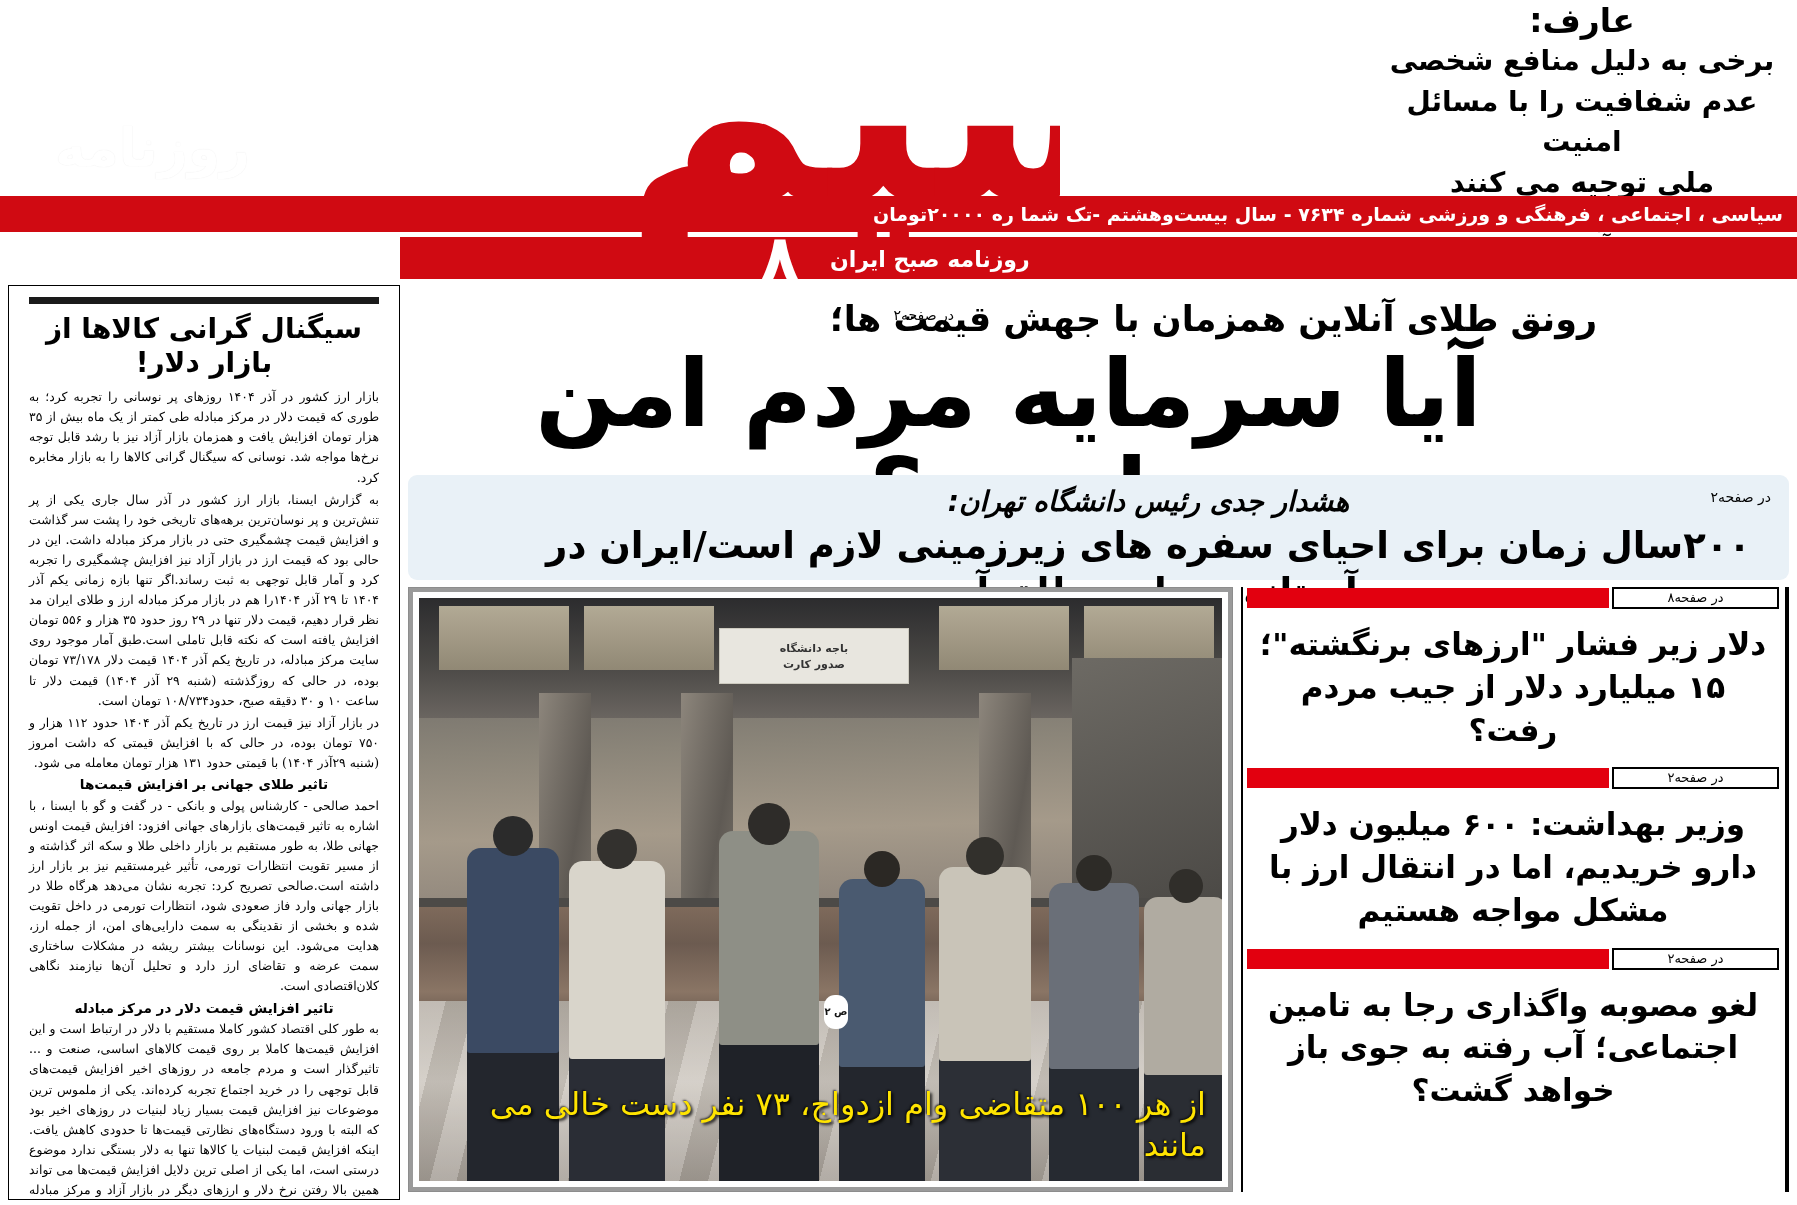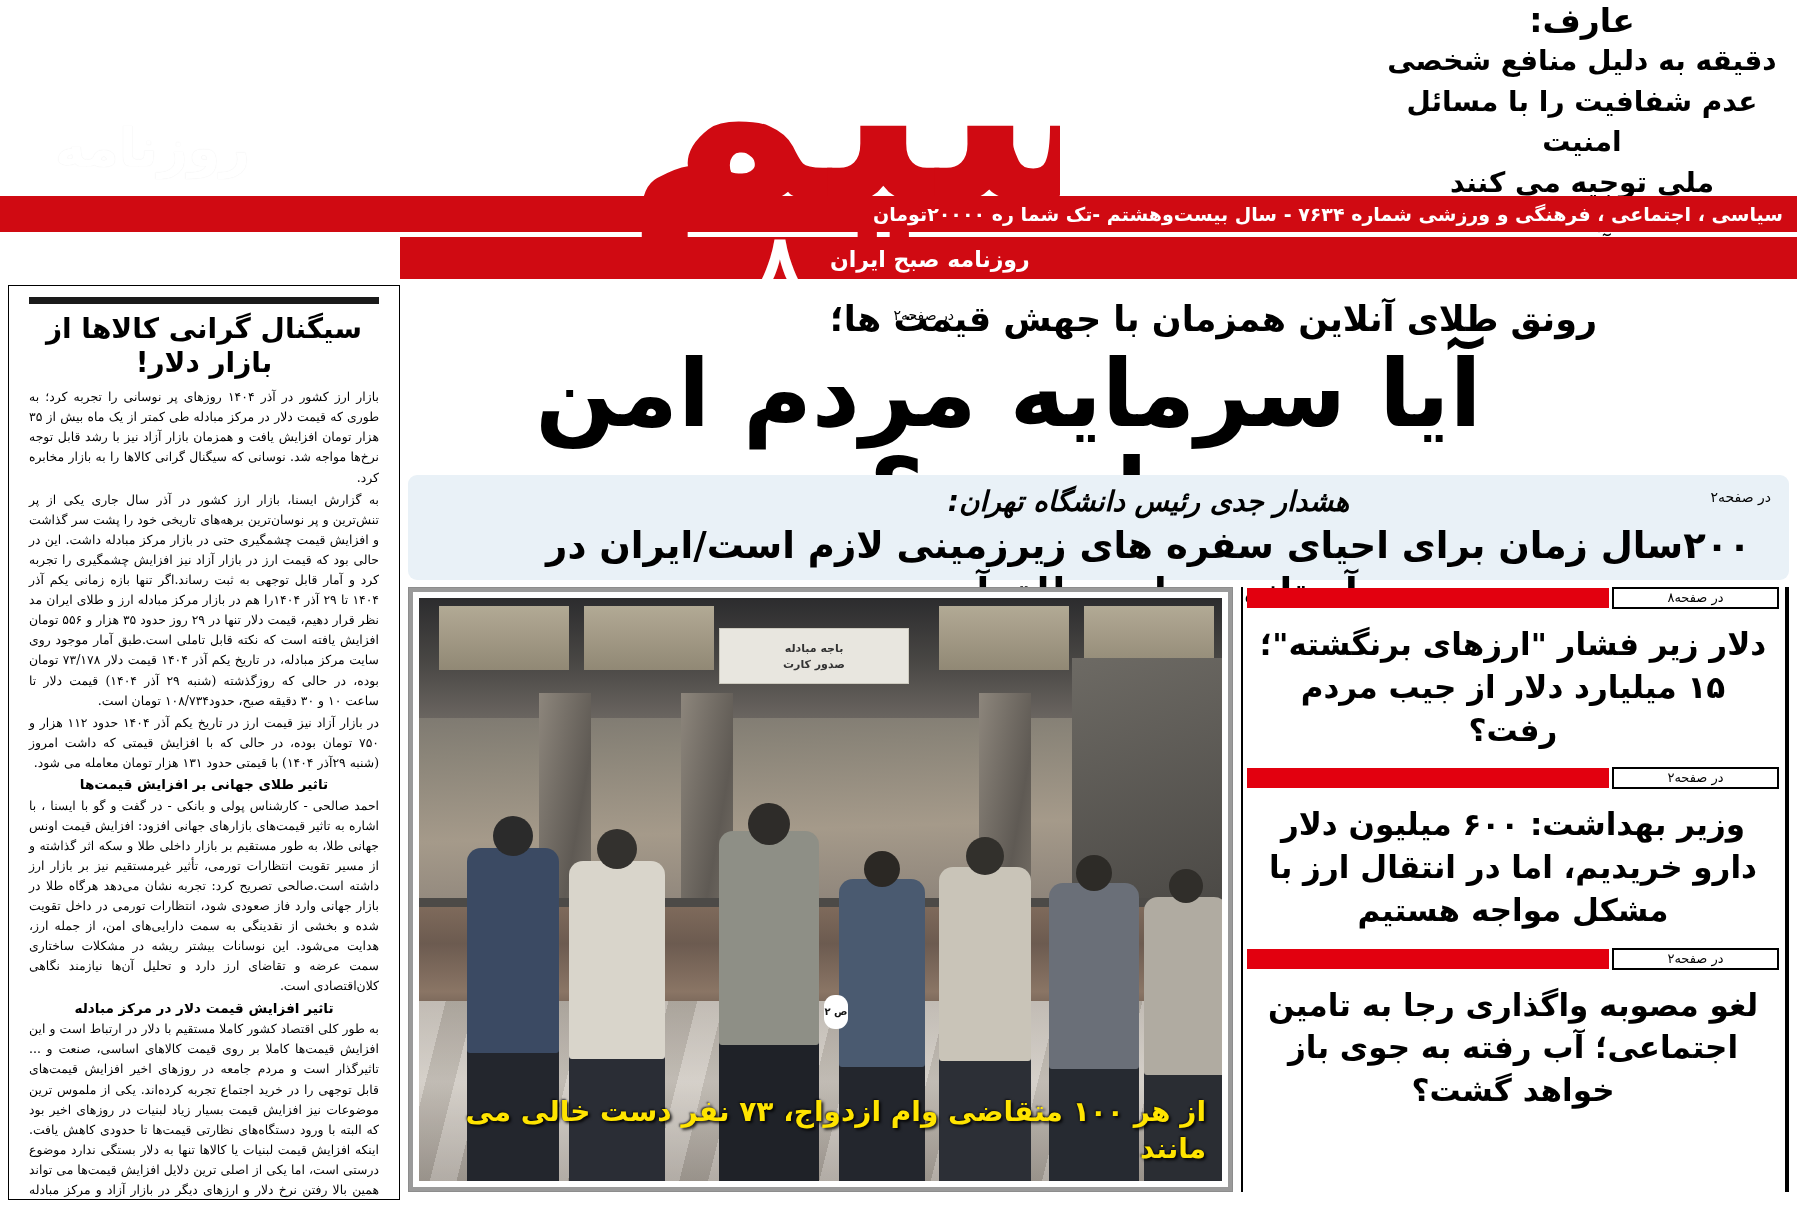--- a/index.html
+++ b/index.html
@@ -396,22 +396,22 @@
     position:absolute; left:50%; transform:translateX(-50%);
     border-radius:50%;
   }
   .p-legs { position:absolute; bottom:0; width:100%; background:#23262d; }
 
   .cap-yellow {
     position:absolute;
     right:16px;
     bottom:14px;
     text-align:right;
-    font-size:28px;
-    font-weight:bold;
+    font-size:32px;
+    font-weight:normal;
     color:#ffe400;
     line-height:1.3;
     letter-spacing:-.5px;
     text-shadow: 2px 2px 3px rgba(0,0,0,.85), -1px -1px 2px rgba(0,0,0,.7);
     z-index:20;
   }
   .cap-stamp {
     position:absolute;
     left:405px;
     bottom:152px;
@@ -474,21 +474,21 @@
 </style>
 </head>
 <body>
 
 <div class="page">
 
   <div class="masthead">
 
     <div class="teaser">
       <div class="teaser-speaker">عارف:</div>
-      <div class="teaser-line">دقیقه به دلیل منافع شخصی</div>
+      <div class="teaser-line">برخی به دلیل منافع شخصی</div>
       <div class="teaser-line">عدم شفافیت را با مسائل امنیت</div>
       <div class="teaser-line">ملی توجیه می کنند</div>
       <div class="teaser-page">در صفحه۸</div>
     </div>
 
     <div class="logo-zone">
       <div class="logo-nasim">نسیم</div>
     </div>
     <div class="logo-rooznameh">روزنامه</div>
 
@@ -542,21 +542,21 @@
       <div class="photo-wrap">
         <div class="photo-inner">
           <div class="photo">
             <div class="ph-ceiling"></div>
             <div class="ph-ceilpanel" style="left:20px;"></div>
             <div class="ph-ceilpanel" style="left:165px;"></div>
             <div class="ph-ceilpanel" style="left:520px;"></div>
             <div class="ph-ceilpanel" style="left:665px;"></div>
 
             <div class="ph-sign">
-              <span>باجه مبادله</span>
+              <span>باجه دانشگاه</span>
               <span>صدور کارت</span>
             </div>
 
             <div class="ph-wallR"></div>
             <div class="ph-pillar" style="left:120px;"></div>
             <div class="ph-pillar" style="left:262px;"></div>
             <div class="ph-pillar" style="left:560px;"></div>
 
             <div class="ph-counter"></div>
             <div class="ph-floor"></div>

